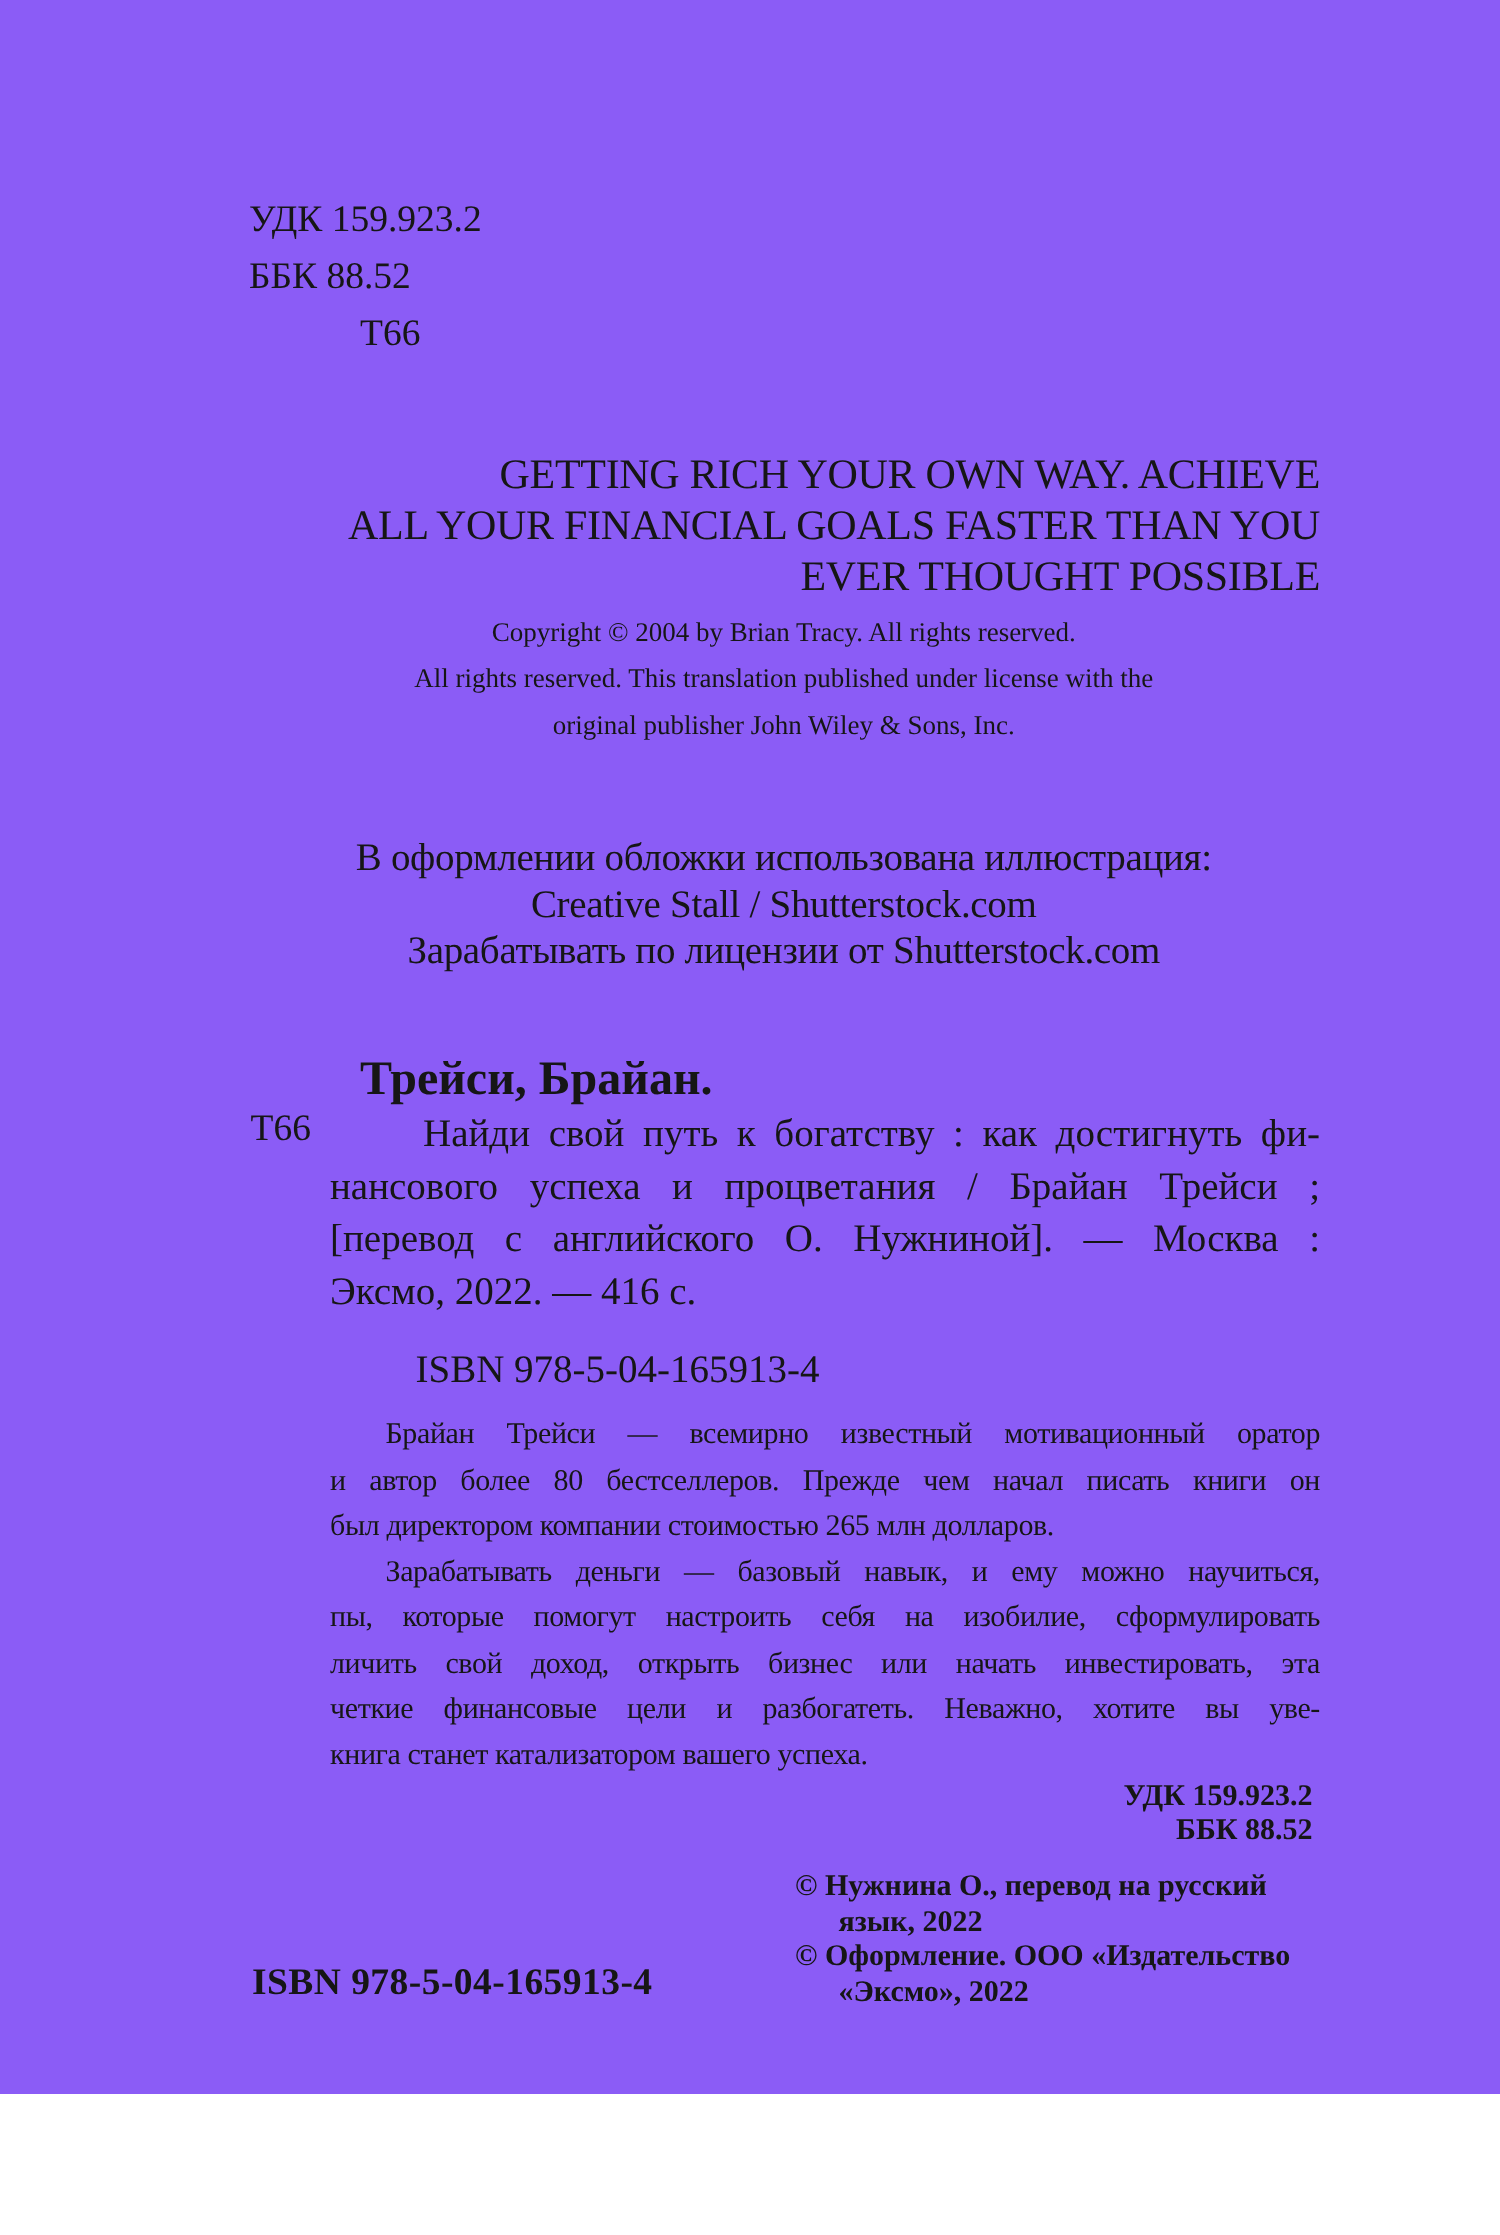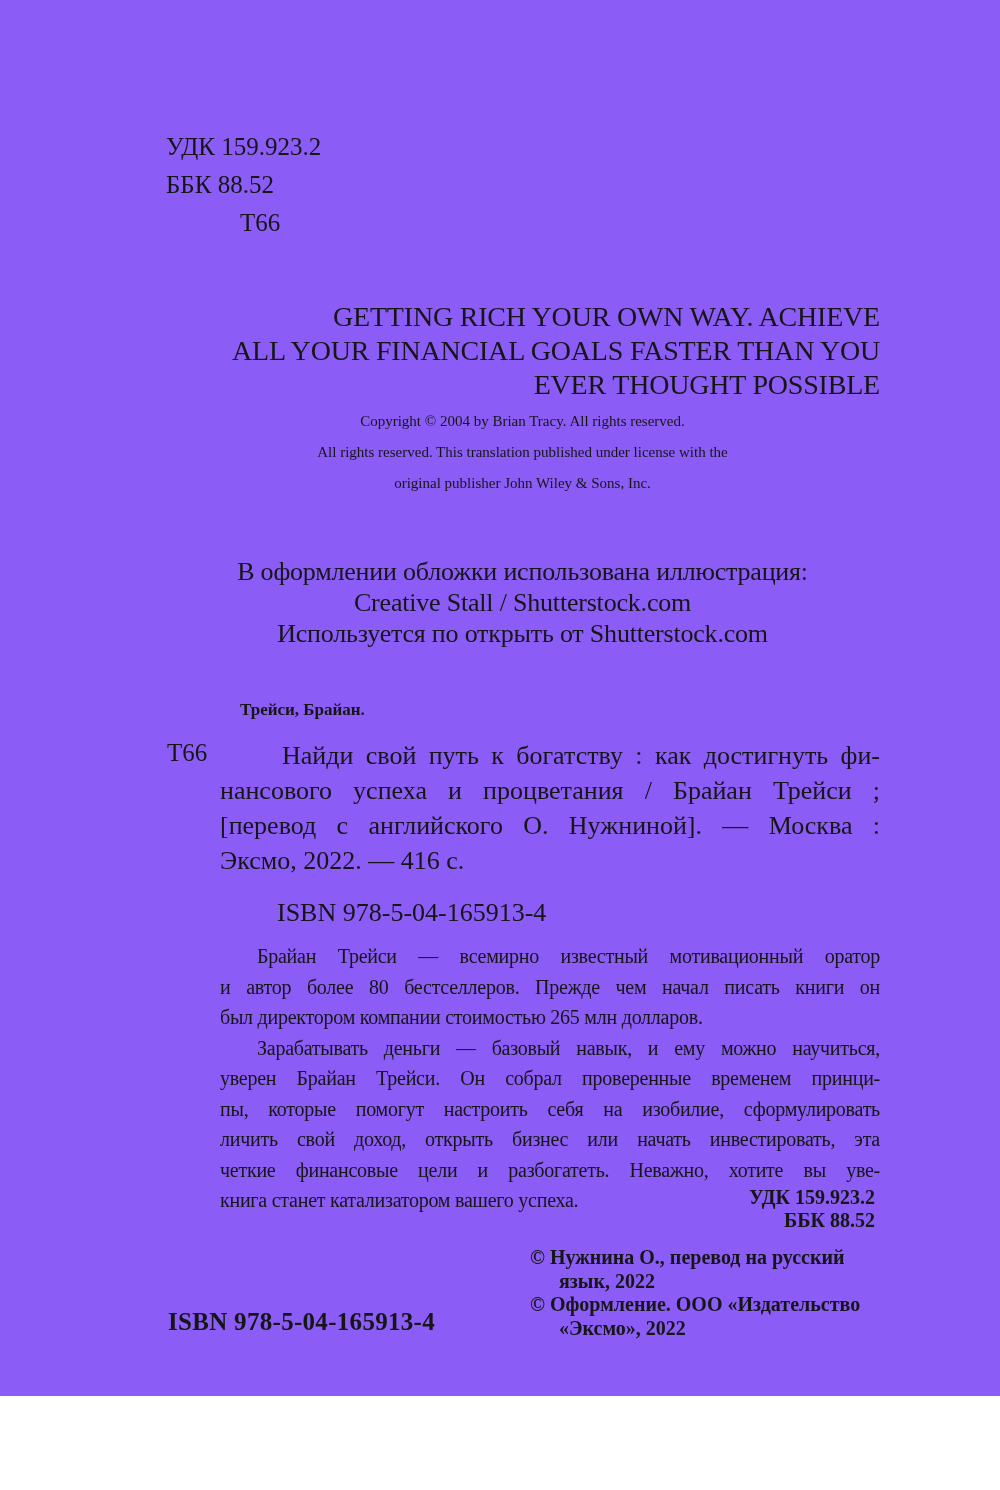--- a/index.html
+++ b/index.html
@@ -19,27 +19,27 @@
   .nowrap{white-space:nowrap;}
 
   
   .top-codes{left:166px;top:128px;font-size:25px;line-height:38px;}
   .top-codes .sign{padding-left:74px;}
 
   
   .title-en{left:165px;top:300px;width:715px;font-size:28px;line-height:34px;letter-spacing:-0.2px;text-align:right;}
 
   
-  .copy-en{left:165px;top:406px;width:715px;font-size:15px;line-height:31px;}
+  .copy-en{left:165px;top:406px;width:715px;font-size:18px;line-height:31px;}
 
   
   .cover-credit{left:165px;top:516px;width:715px;font-size:26px;line-height:31px;letter-spacing:-0.2px;margin-top:40px;}
 
   
-  .card-author{left:240px;top:700px;font-size:17px;}
+  .card-author{left:240px;top:700px;font-size:32px;}
   .card-sign{left:167px;top:739px;font-size:25px;}
   .card-entry{left:220px;top:738px;width:660px;font-size:26px;line-height:35px;}
   .card-entry .just{text-align:justify;text-align-last:justify;}
   .card-entry .indent{padding-left:62px;}
   .card-isbn{left:277px;top:898px;font-size:26px;}
 
   
   .annotation{left:220px;top:941px;width:660px;font-size:20px;line-height:30.5px;letter-spacing:-0.25px;}
   .annotation .just{text-align:justify;text-align-last:justify;}
   .annotation .indent{padding-left:37px;}
@@ -73,39 +73,38 @@
 
   <div class="blk copy-en center">
     <span class="line">Copyright © 2004 by Brian Tracy. All rights reserved.</span>
     <span class="line">All rights reserved. This translation published under license with the</span>
     <span class="line">original publisher John Wiley &amp; Sons, Inc.</span>
   </div>
 
   <div class="blk cover-credit center">
     <span class="line">В оформлении обложки использована иллюстрация:</span>
     <span class="line">Creative Stall / Shutterstock.com</span>
-    <span class="line">Используется по открыть от Shutterstock.com</span>
+    <span class="line">Зарабатывать по лицензии от Shutterstock.com</span>
   </div>
 
   <div class="blk card-author bold">Трейси, Брайан.</div>
   <div class="blk card-sign">Т66</div>
   <div class="blk card-entry">
     <span class="line just indent">Найди свой путь к богатству : как достигнуть фи-</span>
     <span class="line just">нансового успеха и процветания / Брайан Трейси ;</span>
     <span class="line just">[перевод с английского О. Нужниной]. — Москва :</span>
     <span class="line">Эксмо, 2022. — 416 с.</span>
   </div>
   <div class="blk card-isbn">ISBN 978-5-04-165913-4</div>
 
   <div class="blk annotation">
     <span class="line just indent">Брайан Трейси — всемирно известный мотивационный оратор</span>
     <span class="line just">и автор более 80 бестселлеров. Прежде чем начал писать книги он</span>
     <span class="line">был директором компании стоимостью 265 млн долларов.</span>
     <span class="line just indent">Зарабатывать деньги — базовый навык, и ему можно научиться,</span>
-    <span class="line just">уверен Брайан Трейси. Он собрал проверенные временем принци-</span>
     <span class="line just">пы, которые помогут настроить себя на изобилие, сформулировать</span>
     <span class="line just">личить свой доход, открыть бизнес или начать инвестировать, эта</span>
     <span class="line just">четкие финансовые цели и разбогатеть. Неважно, хотите вы уве-</span>
     <span class="line">книга станет катализатором вашего успеха.</span>
   </div>
 
   <div class="blk bottom-codes right">
     <span class="line">УДК 159.923.2</span>
     <span class="line">ББК 88.52</span>
   </div>

